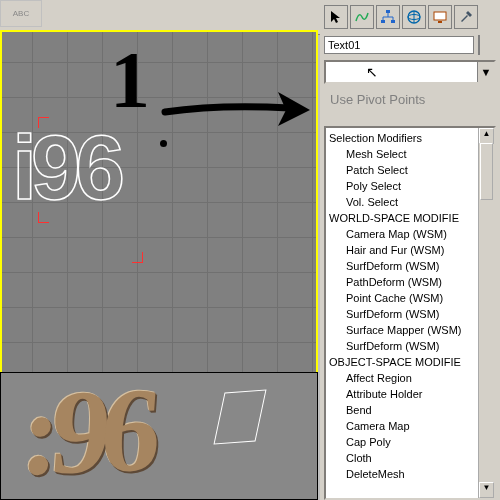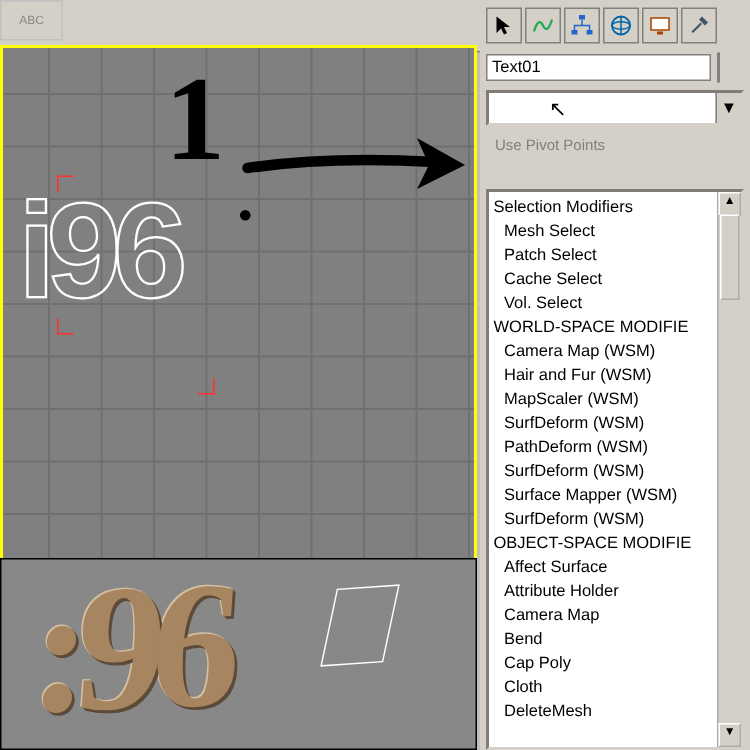--- a/index.html
+++ b/index.html
@@ -16,24 +16,24 @@
 .vp-bottom-content{position:absolute;left:20px;top:10px;width:280px;height:120px}
 .text3d{font-family:Georgia,serif;font-size:120px;font-weight:bold;color:#a68560;position:absolute;top:-20px;left:0;transform:skew(-4deg,-2deg);letter-spacing:-10px;text-shadow:1px 1px 0 #5e4a38,2px 2px 0 #5e4a38,-1px -1px 0 #d6c0a0}
 .wf-box{position:absolute;right:40px;top:8px;width:40px;height:50px;border:1px solid #fff;transform:skew(-12deg,-4deg)}
 .side-panel{position:absolute;top:30px;right:0;width:180px;bottom:0;background:#d4d0c8}
 .name-row{display:flex;align-items:center;height:22px;margin:4px 20px 4px 4px;gap:4px}
 .name-input{flex:1;height:18px;border:1px solid #808080;background:#fff;padding:1px 3px;font-size:11px;box-sizing:border-box}
 .color-swatch{width:20px;height:18px;border:1px solid #808080;background:#e6c080}
 .dropdown-blank{position:relative;margin:2px 4px;height:20px;border:2px inset #d4d0c8;background:#fff;display:flex;align-items:center}
 .dropdown-blank .arrow{position:absolute;right:0;top:0;bottom:0;width:16px;background:#d4d0c8;border-left:1px solid #808080;display:flex;align-items:center;justify-content:center}
 .cursor-arrow{position:absolute;left:40px;top:2px;font-size:14px;color:#000}
-.pivot-line{margin:6px 4px 2px 4px;color:#808080;font-size:10px;padding:2px 6px}
+.pivot-line{margin:6px 4px 2px 4px;color:#808080;font-size:13px;padding:2px 6px}
 .modlist-box{position:absolute;top:96px;right:4px;left:4px;bottom:0;border:2px inset #d4d0c8;background:#fff;overflow:hidden}
 .modlist{padding:2px 0}
-.mod-item{padding:1px 2px 1px 10px;font-size:11px;line-height:14px;white-space:nowrap;cursor:pointer}
+.mod-item{padding:1px 2px 1px 20px;font-size:11px;line-height:14px;white-space:nowrap;cursor:pointer}
 .mod-header{padding:1px 2px 1px 3px;font-size:11px;font-weight:normal;line-height:14px;white-space:nowrap}
 .scrollbar{position:absolute;right:0;top:0;bottom:0;width:15px;background:#d4d0c8;border-left:1px solid #aaa}
 .scrollbar .thumb{position:absolute;left:1px;right:1px;top:15px;height:55px;background:#d4d0c8;border:1px outset #fff}
 .scrollbar .sb-btn{position:absolute;left:0;right:0;height:14px;background:#d4d0c8;border:1px outset #fff;font-size:8px;text-align:center}
 .annotation{position:absolute;pointer-events:none;z-index:60}
 .anno-1{left:110px;top:40px;font:bold 80px/1 'Comic Sans MS',cursive;color:#000}
 .anno-dot{position:absolute;left:160px;top:140px;width:7px;height:7px;background:#000;border-radius:50%}
 .anno-arrow{left:160px;top:80px}
 .anno-arrow svg{width:160px;height:60px}
 </style>
@@ -107,36 +107,36 @@
     <span class="cursor-arrow">↖</span>
     <div class="arrow">▼</div>
   </div>
   <div class="pivot-line">Use Pivot Points</div>
 
   <div class="modlist-box">
     <div class="modlist" id="modlist">
         <div class="mod-header">Selection Modifiers</div>
         <div class="mod-item">Mesh Select</div>
         <div class="mod-item">Patch Select</div>
-        <div class="mod-item">Cache Select</div>
+        <div class="mod-item">Poly Select</div>
         <div class="mod-item">Vol. Select</div>
         <div class="mod-header">WORLD-SPACE MODIFIE</div>
         <div class="mod-item">Camera Map (WSM)</div>
         <div class="mod-item">Hair and Fur (WSM)</div>
-        <div class="mod-item">MapScaler (WSM)</div>
         <div class="mod-item">SurfDeform (WSM)</div>
         <div class="mod-item">PathDeform (WSM)</div>
+        <div class="mod-item">Point Cache (WSM)</div>
         <div class="mod-item">SurfDeform (WSM)</div>
         <div class="mod-item">Surface Mapper (WSM)</div>
         <div class="mod-item">SurfDeform (WSM)</div>
         <div class="mod-header">OBJECT-SPACE MODIFIE</div>
-        <div class="mod-item">Affect Surface</div>
+        <div class="mod-item">Affect Region</div>
         <div class="mod-item">Attribute Holder</div>
+        <div class="mod-item">Bend</div>
         <div class="mod-item">Camera Map</div>
-        <div class="mod-item">Bend</div>
         <div class="mod-item">Cap Poly</div>
         <div class="mod-item">Cloth</div>
         <div class="mod-item">DeleteMesh</div>
       </div>
     <div class="scrollbar">
       <div class="sb-btn" style="top:0">▲</div>
       <div class="thumb"></div>
       <div class="sb-btn" style="bottom:0">▼</div>
     </div>
   </div>

